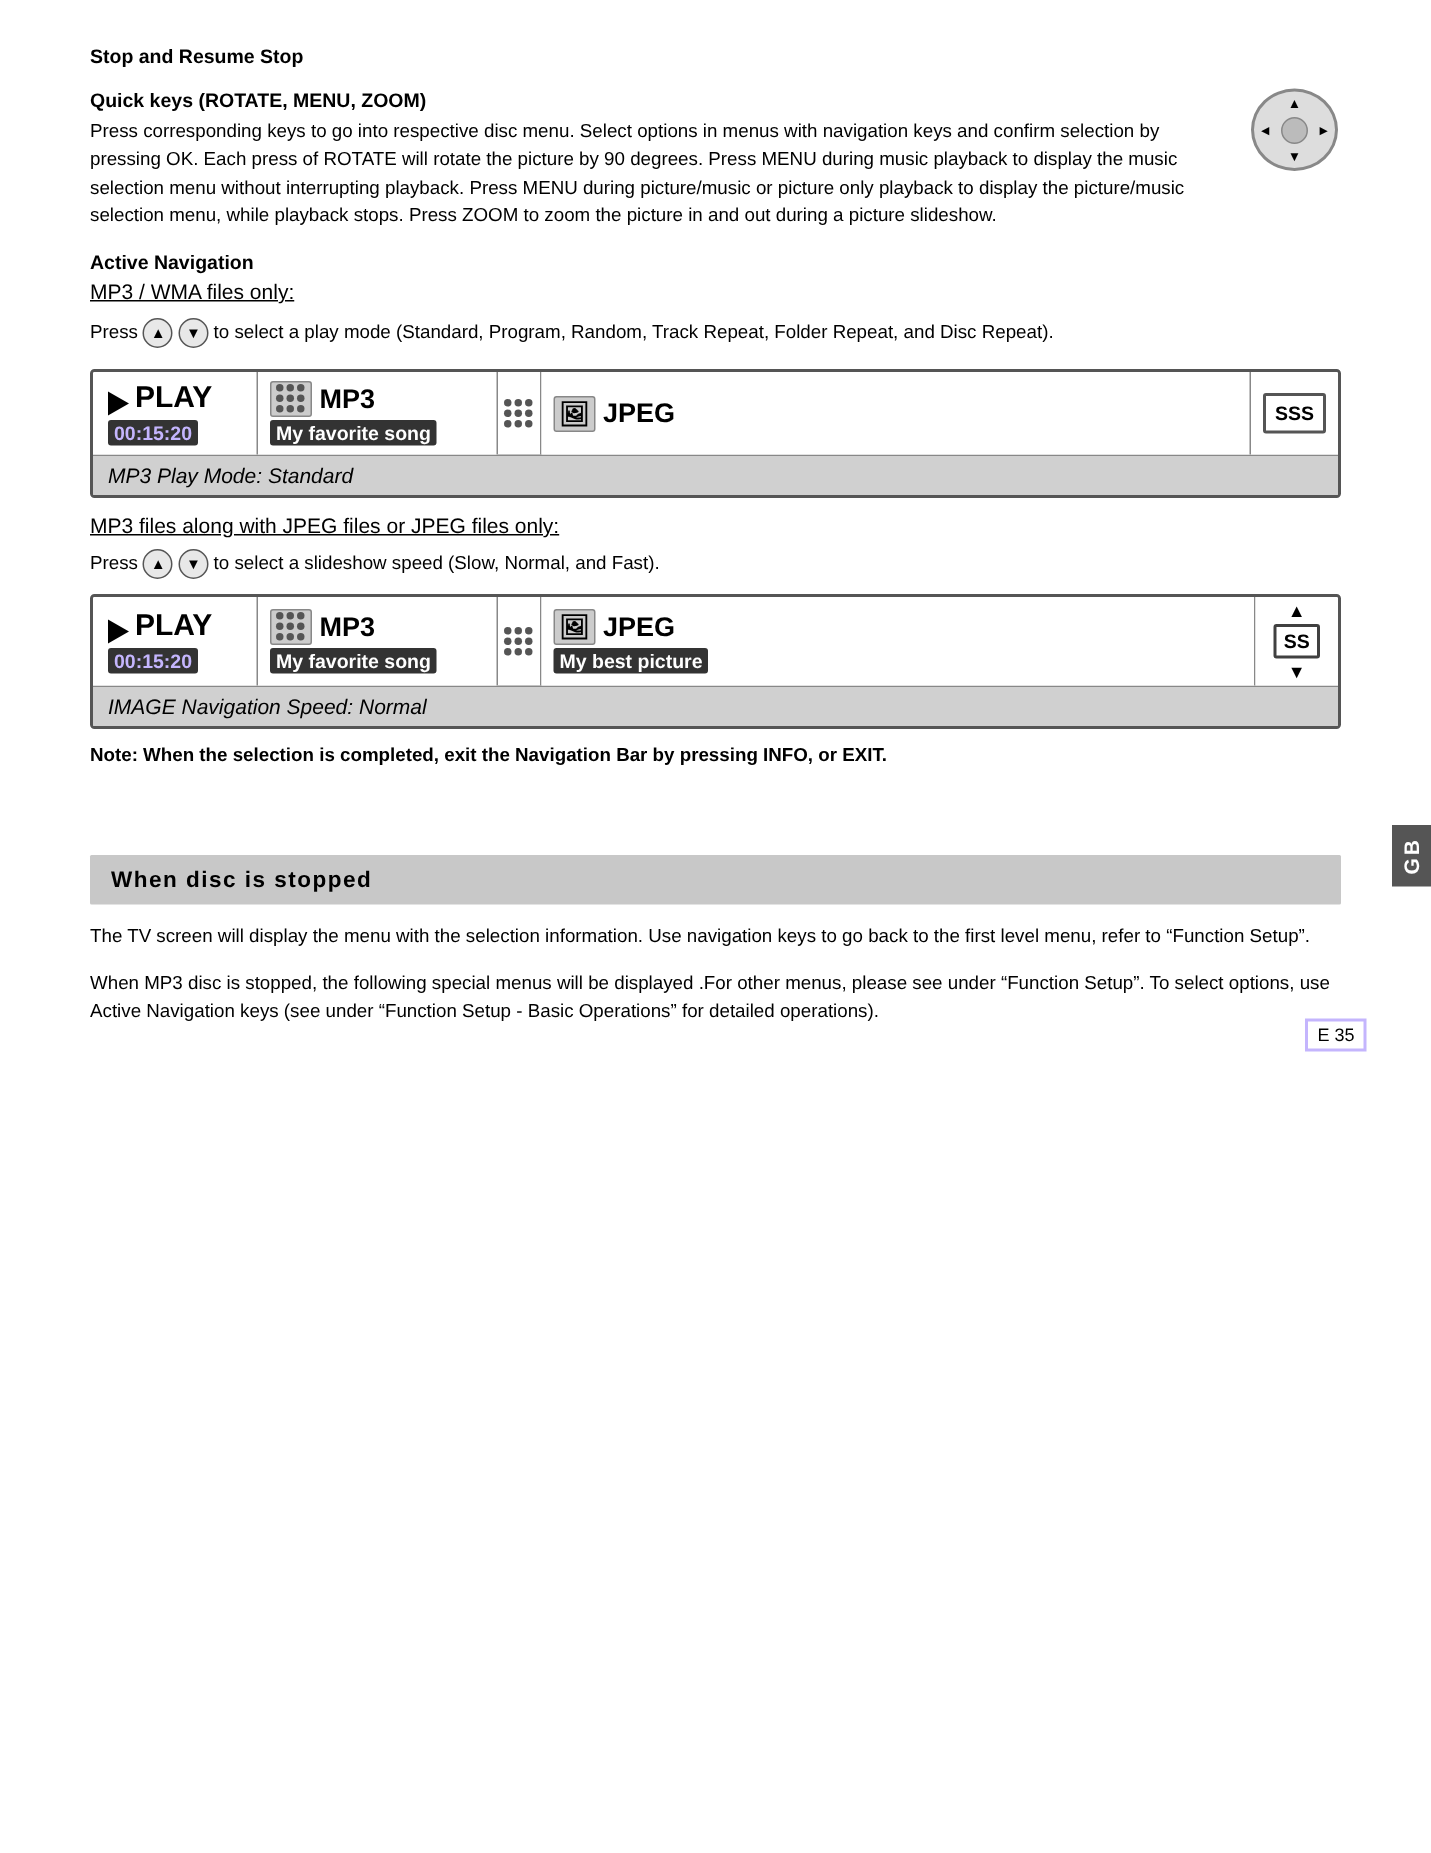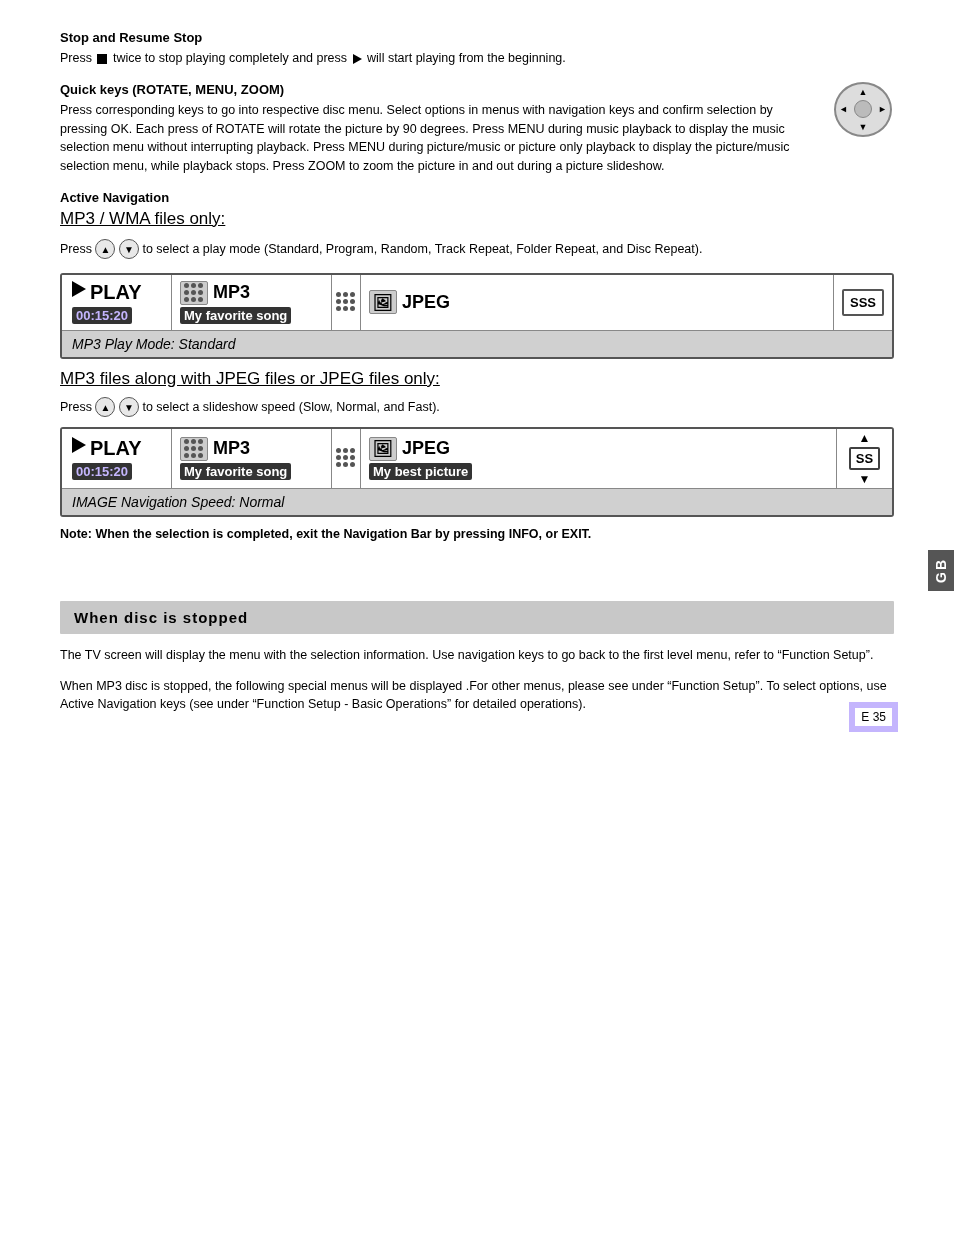--- a/index.html
+++ b/index.html
@@ -24,21 +24,21 @@
     .body-text {
       font-size: 12.5px;
       line-height: 1.5;
       margin-bottom: 6px;
     }
     .section {
       margin-bottom: 14px;
     }
     .underline-label {
       text-decoration: underline;
-      font-size: 17px;
+      font-size: 14px;
       margin-bottom: 8px;
       display: block;
     }
     .nav-circle {
       display: inline-block;
       width: 20px;
       height: 20px;
       border-radius: 50%;
       border: 1px solid #555;
       background: #e8e8e8;
@@ -70,21 +70,21 @@
       flex-direction: column;
       align-items: flex-start;
       justify-content: center;
       min-width: 110px;
       border-right: 1px solid #888;
     }
     .play-label {
       font-size: 20px;
       font-weight: bold;
       display: flex;
-      align-items: flex-start;
+      align-items: flex-end;
       gap: 4px;
     }
     .play-triangle {
       width: 0;
       height: 0;
       border-style: solid;
       border-width: 8px 0 8px 14px;
       border-color: transparent transparent transparent #000;
       display: inline-block;
     }
@@ -310,23 +310,23 @@
       padding: 8px 14px;
       font-weight: bold;
       font-size: 15px;
       letter-spacing: 1px;
       margin-bottom: 12px;
       border-radius: 1px;
     }
     .page-number {
       position: absolute;
       bottom: 18px;
-      right: 56px;
+      right: 43px;
       font-size: 12px;
-      border: 6px solid #c4b5fd;
+      border: 2px solid #c4b5fd;
       padding: 2px 6px;
     }
     .stop-symbol {
       display: inline-block;
       width: 10px;
       height: 10px;
       background: #000;
       vertical-align: middle;
       margin: 0 2px;
     }
@@ -341,27 +341,20 @@
       margin: 0 2px;
     }
   </style>
 </head>
 <body>
 
 <div class="page">
 
   <div class="section">
     <div class="section-title">Stop and Resume Stop</div>
-    <div class="body-text">
-      <span>Press</span>
-      <span class="stop-symbol"></span>
-      <span>twice to stop playing completely and press</span>
-      <span class="play-sym"></span>
-      <span>will start playing from the beginning.</span>
-    </div>
   </div>
 
   <div class="section" style="position:relative;">
     <div class="section-title">Quick keys (ROTATE, MENU, ZOOM)</div>
     <div class="body-text" style="padding-right: 80px;">Press corresponding keys to go into respective disc menu.  Select options in menus with navigation keys and confirm selection by pressing OK.  Each press of ROTATE will rotate the picture by 90 degrees.  Press MENU during music playback to display the music selection menu without interrupting playback.  Press MENU during picture/music or picture only playback to display the picture/music selection menu, while playback stops.  Press ZOOM  to zoom the picture in and out during a picture slideshow.</div>
 
     <div class="nav-cluster" style="top:0; right:0;">
       <div class="nav-cluster-inner">
         <span class="nav-arrow-top">▲</span>
         <span class="nav-arrow-bottom">▼</span>

